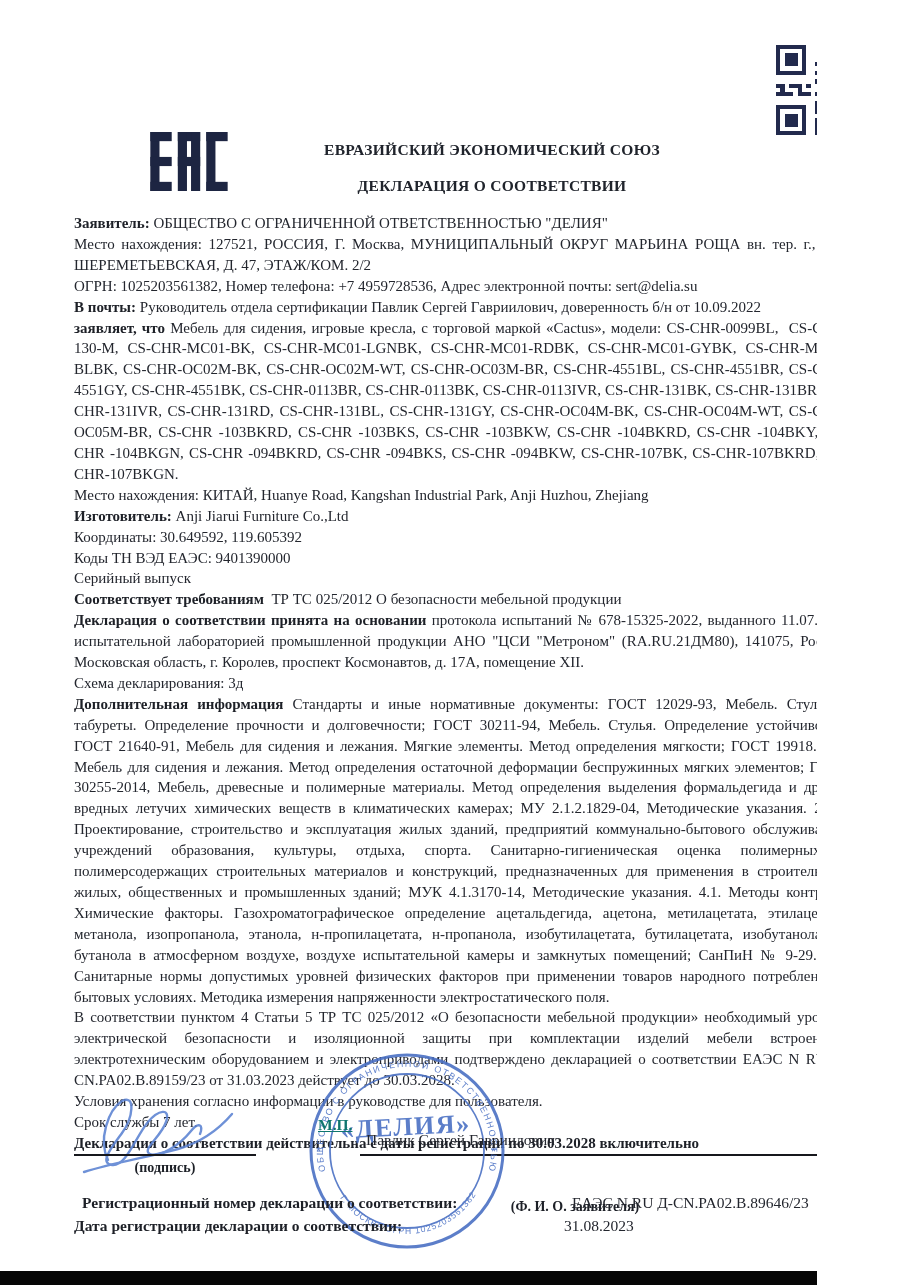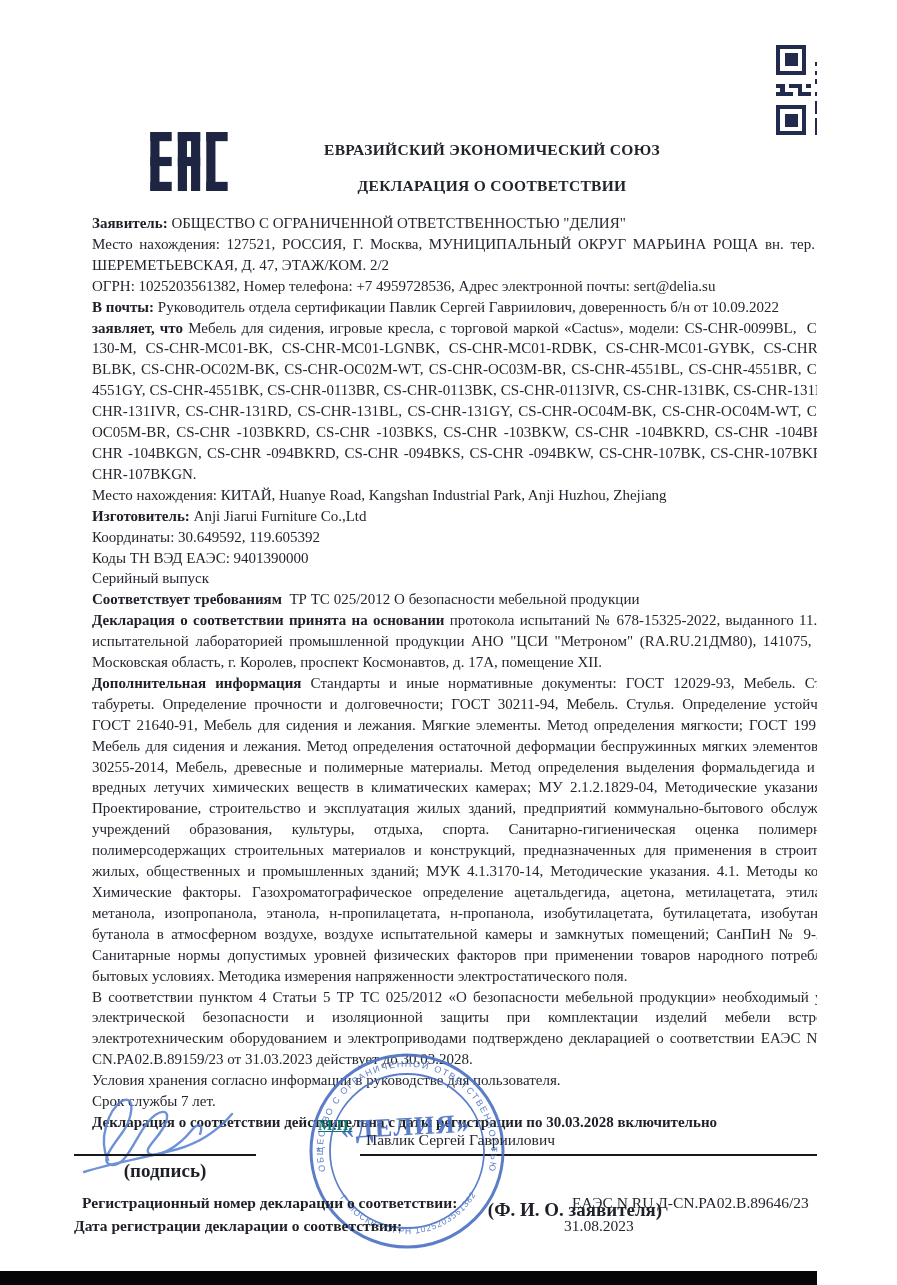--- a/index.html
+++ b/index.html
@@ -20,21 +20,21 @@
     font-weight: bold;
     font-size: 15.5px;
     letter-spacing: 0.3px;
     color: #20242c;
   }
   .title.t1 { top: 141px; }
   .title.t2 { top: 177px; }
 
   .body-text {
     position: absolute;
-    left: 92px;
+    left: 74px;
     top: 213px;
     width: 774px;
     font-size: 15px;
     line-height: 20.9px;
     color: #23262e;
   }
   .body-text p { margin: 0; text-align: justify; }
   .body-text b { color: #1d2027; }
 
   .qr { position: absolute; left: 765px; top: 36px; width: 113px; height: 108px; }
@@ -43,21 +43,21 @@
   .sig-svg { position: absolute; left: 78px; top: 1088px; width: 180px; height: 88px; }
   .stamp-svg { position: absolute; left: 306px; top: 1050px; width: 202px; height: 202px; opacity: 0.9; }
 
   .rule { position: absolute; border-top: 2px solid #17181d; height: 0; }
   .rule.sign-line { left: 74px; top: 1154px; width: 182px; }
   .rule.fio-line  { left: 360px; top: 1154px; width: 486px; }
 
   .caption {
     position: absolute;
     font-weight: bold;
-    font-size: 19px;
+    font-size: 14px;
     text-align: center;
     color: #1d2027;
   }
   .caption.sign-caption { left: 74px; width: 182px; top: 1160px; }
   .caption.fio-caption  { left: 455px; width: 240px; top: 1199px; }
 
   .mp-label {
     position: absolute;
     left: 318px;
     top: 1116px;
@@ -161,20 +161,21 @@
     <p><b></b><span>ОГРН: 1025203561382, Номер телефона: +7 4959728536, Адрес электронной почты: sert@delia.su</span></p>
     <p><b>В почты:</b><span> Руководитель отдела сертификации Павлик Сергей Гавриилович, доверенность б/н от 10.09.2022</span></p>
     <p><b>заявляет, что</b><span> Мебель для сидения, игровые кресла, с торговой маркой «Cactus», модели: CS-CHR-0099BL,&nbsp; CS-CHR-130-M, CS-CHR-MC01-BK, CS-CHR-MC01-LGNBK, CS-CHR-MC01-RDBK, CS-CHR-MC01-GYBK, CS-CHR-MC01-BLBK, CS-CHR-OC02M-BK, CS-CHR-OC02M-WT, CS-CHR-OC03M-BR, CS-CHR-4551BL, CS-CHR-4551BR, CS-CHR-4551GY, CS-CHR-4551BK, CS-CHR-0113BR, CS-CHR-0113BK, CS-CHR-0113IVR, CS-CHR-131BK, CS-CHR-131BR, CS-CHR-131IVR, CS-CHR-131RD, CS-CHR-131BL, CS-CHR-131GY, CS-CHR-OC04M-BK, CS-CHR-OC04M-WT, CS-CHR-OC05M-BR, CS-CHR -103BKRD, CS-CHR -103BKS, CS-CHR -103BKW, CS-CHR -104BKRD, CS-CHR -104BKY, CS-CHR -104BKGN, CS-CHR -094BKRD, CS-CHR -094BKS, CS-CHR -094BKW, CS-CHR-107BK, CS-CHR-107BKRD, CS-CHR-107BKGN.</span></p>
     <p><b></b><span>Место нахождения: КИТАЙ, Huanye Road, Kangshan Industrial Park, Anji Huzhou, Zhejiang</span></p>
     <p><b>Изготовитель:</b><span> Anji Jiarui Furniture Co.,Ltd</span></p>
     <p><b></b><span>Координаты: 30.649592, 119.605392</span></p>
     <p><b></b><span>Коды ТН ВЭД ЕАЭС: 9401390000</span></p>
     <p><b></b><span>Серийный выпуск</span></p>
     <p><b>Соответствует требованиям</b><span>&nbsp; ТР ТС 025/2012 О безопасности мебельной продукции</span></p>
     <p><b>Декларация о соответствии принята на основании</b><span> протокола испытаний № 678-15325-2022, выданного 11.07.2022 испытательной лабораторией промышленной продукции АНО "ЦСИ "Метроном" (RA.RU.21ДМ80), 141075, Россия, Московская область, г. Королев, проспект Космонавтов, д. 17А, помещение XII.</span></p>
+    <p><b></b><span>Схема декларирования: 3д</span></p>
     <p><b>Дополнительная информация</b><span> Стандарты и иные нормативные документы: ГОСТ 12029-93, Мебель. Стулья и табуреты. Определение прочности и долговечности; ГОСТ 30211-94, Мебель. Стулья. Определение устойчивости; ГОСТ 21640-91, Мебель для сидения и лежания. Мягкие элементы. Метод определения мягкости; ГОСТ 19918.3-79, Мебель для сидения и лежания. Метод определения остаточной деформации беспружинных мягких элементов; ГОСТ 30255-2014, Мебель, древесные и полимерные материалы. Метод определения выделения формальдегида и других вредных летучих химических веществ в климатических камерах; МУ 2.1.2.1829-04, Методические указания. 2.1.2. Проектирование, строительство и эксплуатация жилых зданий, предприятий коммунально-бытового обслуживания, учреждений образования, культуры, отдыха, спорта. Санитарно-гигиеническая оценка полимерных и полимерсодержащих строительных материалов и конструкций, предназначенных для применения в строительстве жилых, общественных и промышленных зданий; МУК 4.1.3170-14, Методические указания. 4.1. Методы контроля. Химические факторы. Газохроматографическое определение ацетальдегида, ацетона, метилацетата, этилацетата, метанола, изопропанола, этанола, н-пропилацетата, н-пропанола, изобутилацетата, бутилацетата, изобутанола, н-бутанола в атмосферном воздухе, воздухе испытательной камеры и замкнутых помещений; СанПиН № 9-29.7-95, Санитарные нормы допустимых уровней физических факторов при применении товаров народного потребления в бытовых условиях. Методика измерения напряженности электростатического поля.</span></p>
     <p><b></b><span>В соответствии пунктом 4 Статьи 5 ТР ТС 025/2012 «О безопасности мебельной продукции» необходимый уровень электрической безопасности и изоляционной защиты при комплектации изделий мебели встроенным электротехническим оборудованием и электроприводами подтверждено декларацией о соответствии ЕАЭС N RU Д-CN.PA02.B.89159/23 от 31.03.2023 действует до 30.03.2028.</span></p>
     <p><b></b><span>Условия хранения согласно информации в руководстве для пользователя.</span></p>
     <p><b></b><span>Срок службы 7 лет.</span></p>
     <p><b>Декларация о соответствии действительна с даты регистрации по 30.03.2028 включительно</b><span></span></p>
   </div>
 
   <svg class="sig-svg" viewBox="0 0 180 88">
     <g fill="none" stroke="#5b82d2" stroke-width="2.4" stroke-linecap="round" opacity="0.88">
       <path d="M 30,72 C 20,52 30,22 44,13 C 58,6 55,30 44,45 C 33,60 21,75 34,77 C 48,79 58,48 70,34 C 80,22 93,19 88,34 C 83,49 63,62 72,66 C 81,70 101,58 113,43 C 120,34 126,36 122,46"></path>

